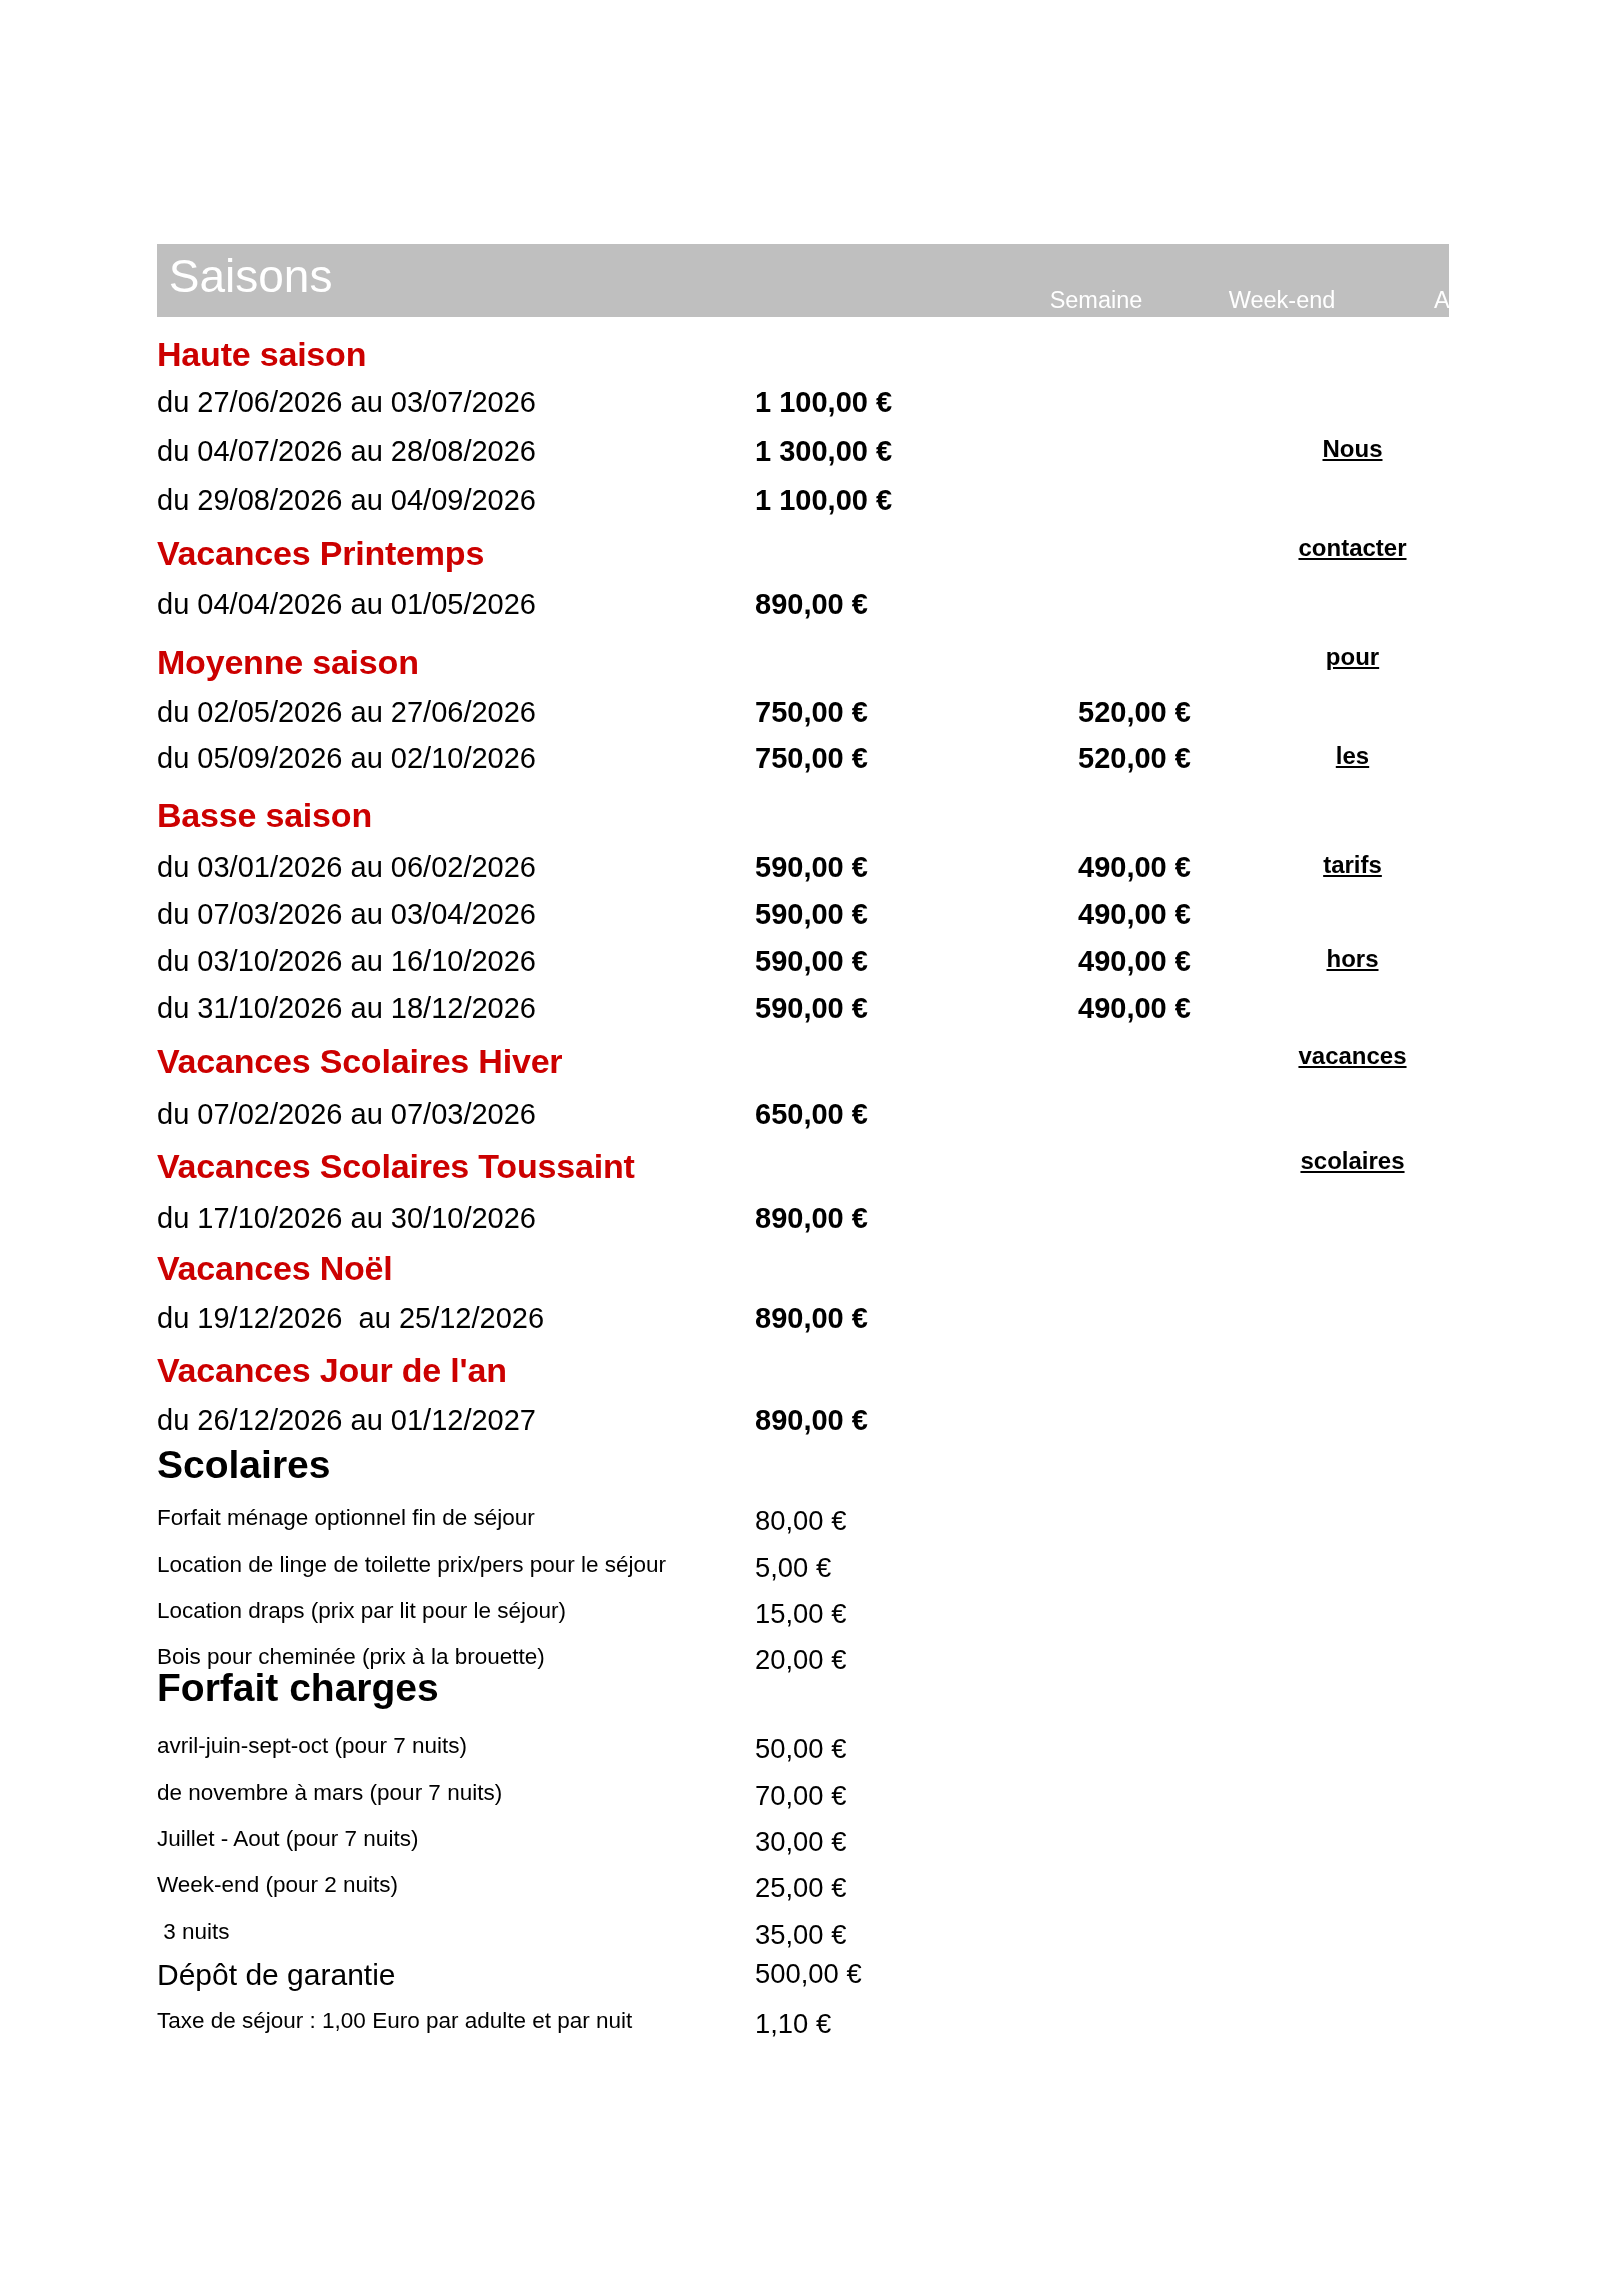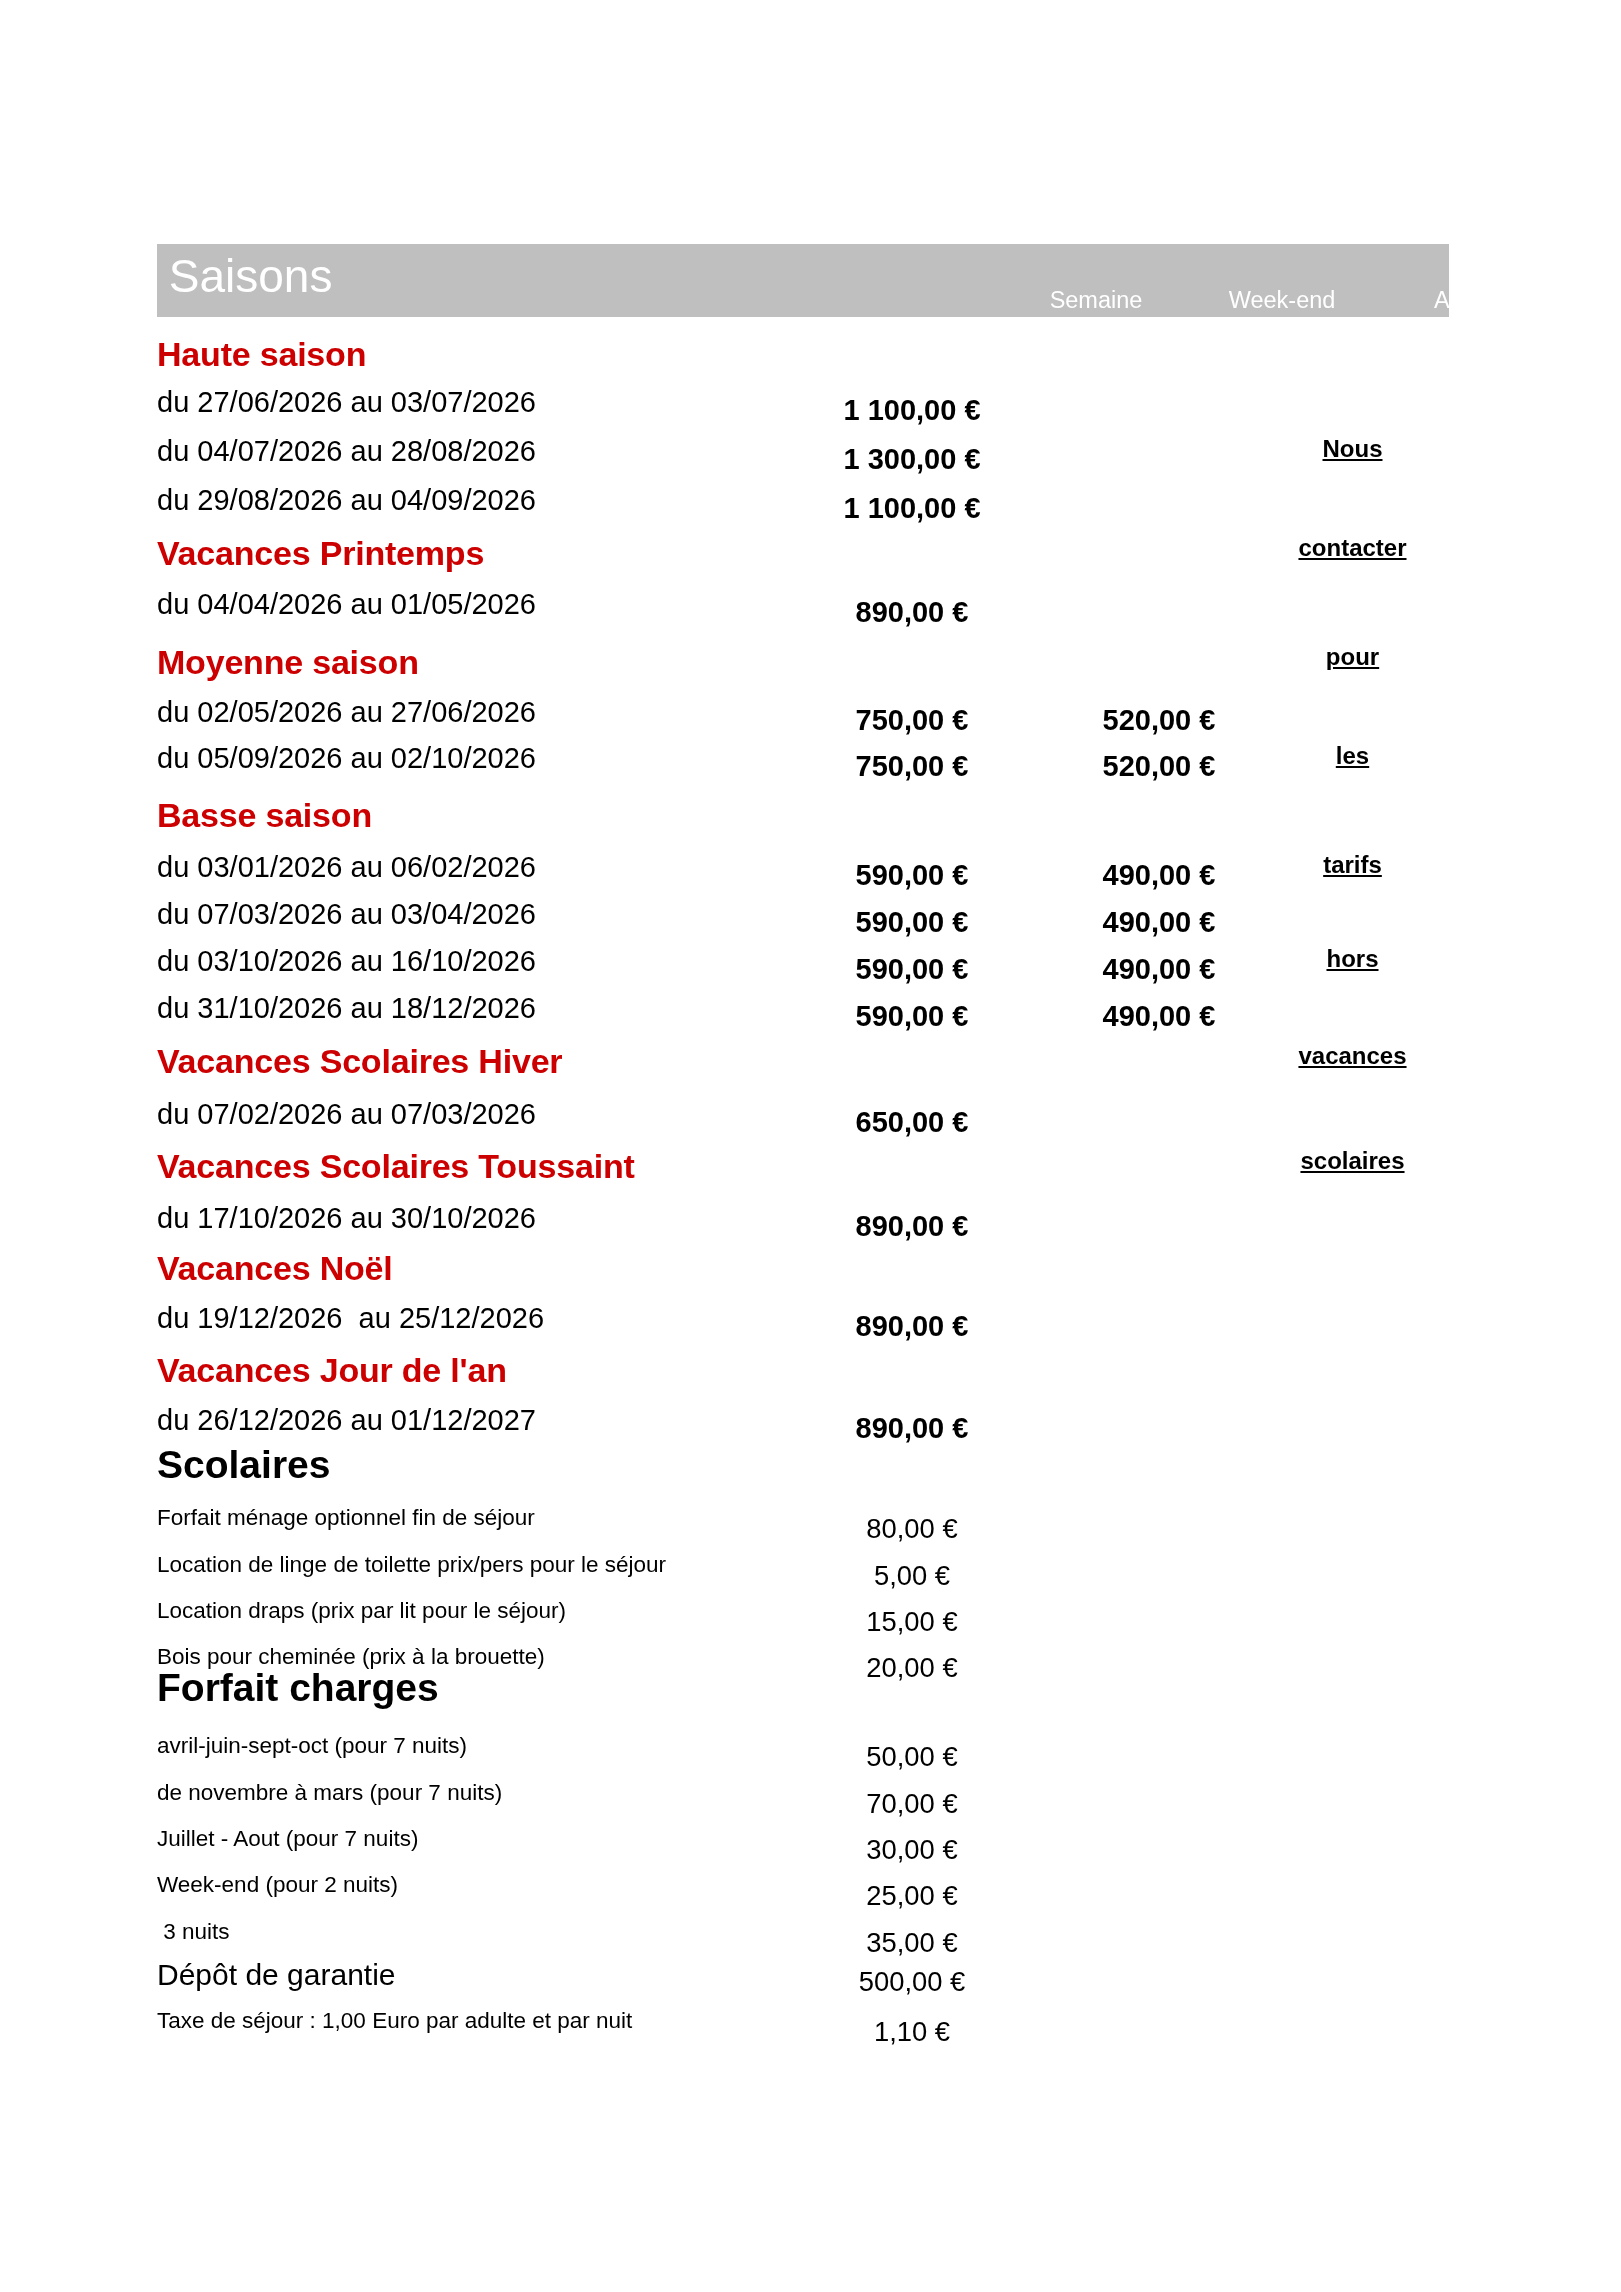--- a/index.html
+++ b/index.html
@@ -79,22 +79,22 @@
     height: 0;
   }
   .cell-label {
     position: absolute;
     left: 0;
     top: 0;
     white-space: pre;
   }
   .cell-p1, .cell-p2 {
     position: absolute;
-    top: 8px;
-    text-align: center;
+    top: 0;
+    text-align: left;
     font-weight: bold;
     white-space: pre;
   }
   .cell-p1 { left: 598px; width: 314px; }
   .cell-p2 { left: 921px; width: 162px; }
   .cell-other {
     position: absolute;
     left: 1078px;
     top: 0;
     width: 235px;

